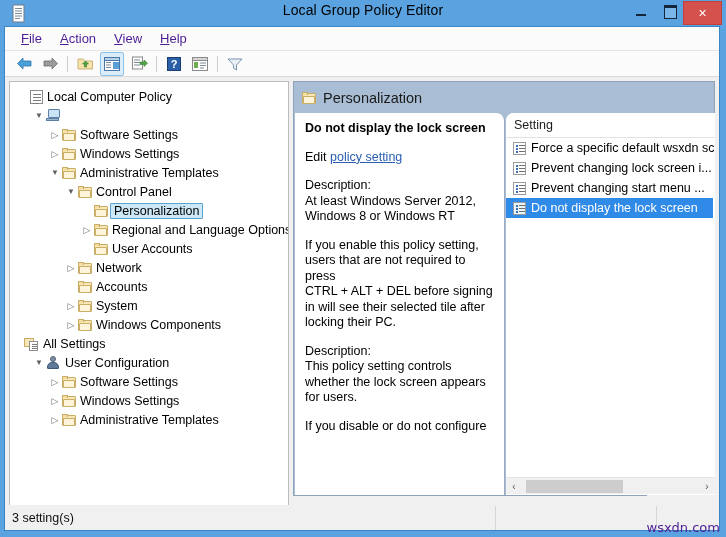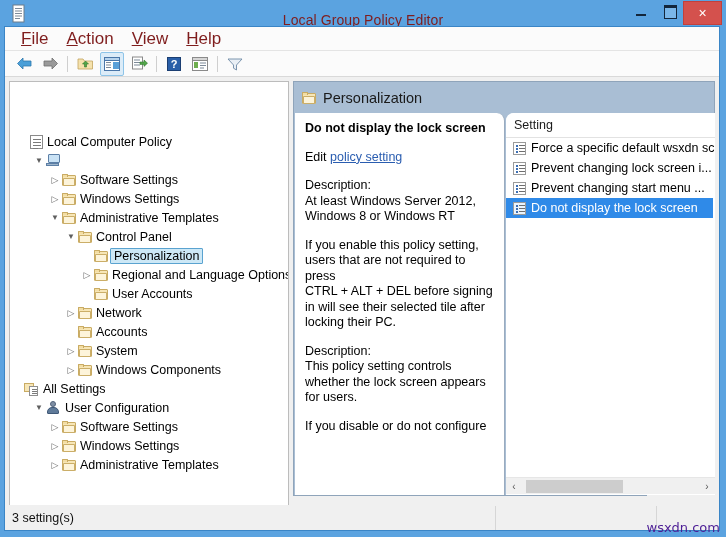--- a/index.html
+++ b/index.html
@@ -16,23 +16,23 @@
   }
   
   .titlebar {
     position: absolute; left: 0; top: 0; width: 726px; height: 28px;
     background: #5ba3e0;
   }
   .win-icon {
     position: absolute; left: 10px; top: 4px; width: 18px; height: 20px;
   }
   .title-text {
-    position: absolute; left: 0; top: 12px; width: 726px;
+    position: absolute; left: 0; top: 2px; width: 726px;
     text-align: center;
-    font-size: 14px; color: #7f1d1d;
+    font-size: 14px; color: #000000;
     letter-spacing: 0.1px;
   }
   .cap-min { position: absolute; right: 71px; top: 2px; width: 28px; height: 20px;
     display:flex; align-items:center; justify-content:center; }
   .cap-min i { display:block; width: 10px; height: 2px; background: #13263b; margin-top: 6px; }
   .cap-max { position: absolute; right: 42px; top: 2px; width: 28px; height: 20px;
     display:flex; align-items:center; justify-content:center; }
   .cap-max i { display:block; width: 11px; height: 10px; border: 1px solid #13263b;
                border-top-width: 3px; background: #7ab6e8; }
   .cap-close {
@@ -50,21 +50,21 @@
   }
   .menubar {
     position: absolute; left: 0; top: 0; width: 714px; height: 24px;
     background: #fbfbfb;
     border-bottom: 1px solid #e4e4e4;
     display: flex; align-items: center;
     padding-left: 8px;
     box-sizing: border-box;
   }
   .menu-item {
-    font-size: 17px; color: #7f1d1d; padding: 2px 10px 2px 8px;
+    font-size: 13px; color: #4c1d95; padding: 2px 10px 2px 8px;
   }
   .menu-item u { text-decoration: underline; }
   
   .toolbar {
     position: absolute; left: 0; top: 24px; width: 714px; height: 26px;
     background: #fbfbfb;
     border-bottom: 1px solid #d9d9d9;
     display: flex; align-items: center;
     padding-left: 6px;
     box-sizing: border-box;
@@ -388,21 +388,21 @@
       <div class="tb-sep"></div>
       <div class="tb-btn">
         <svg width="16" height="14" viewBox="0 0 16 14">
           <path d="M1 2 h14 l-5.5 6 v5 l-3 -1.8 v-3.2 z" fill="#e9eff5" stroke="#6e8aa6" stroke-width="0.9"></path>
         </svg>
       </div>
     </div>
 
     <div class="tree-pane">
       <div id="tree-root" style="padding-top:5px;">
-          <div class="tnode" style="padding-left: 6px; margin-top: 45px;">
+          <div class="tnode" style="padding-left: 6px;">
             <span class="twisty"></span>
             <span class="ico-doc">
               <span class="l" style="top:3px"></span>
               <span class="l" style="top:6px"></span>
               <span class="l" style="top:9px"></span>
               <span class="l" style="top:12px;width:5px"></span>
             </span>
             <span class="tlabel">Local Computer Policy</span>
           </div>
           <div class="tnode" style="padding-left: 22px;">

